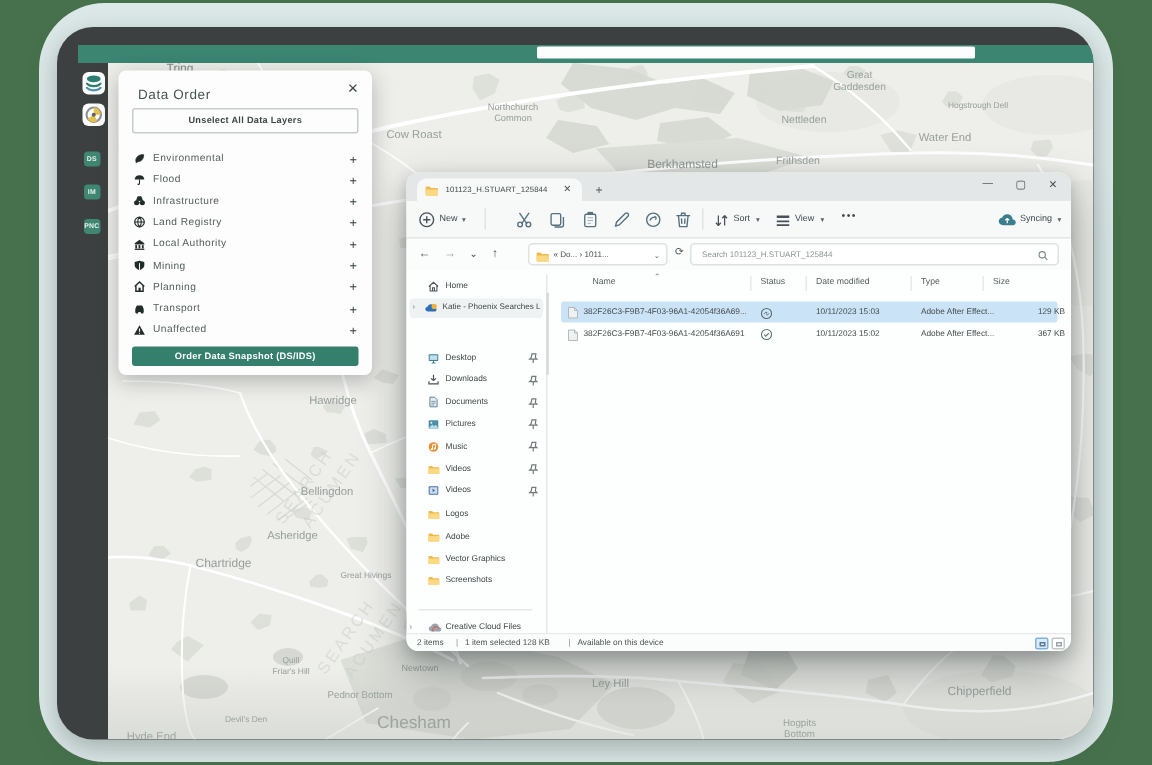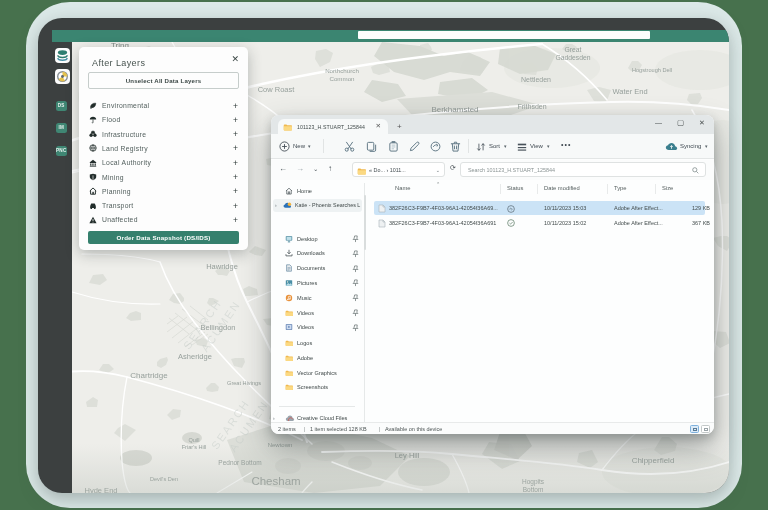--- a/index.html
+++ b/index.html
@@ -214,21 +214,21 @@
         <path d="M7.5 2.7 A4.8 4.8 0 0 1 12.3 7.5 L7.5 7.5 Z" fill="#e5c24f"></path>
         <path d="M3.4 10.3 A4.8 4.8 0 0 0 10 11.7 L7.5 7.5 Z" fill="#e5c24f"></path>
         <circle cx="7.5" cy="7.5" r="1.4" fill="#5d666a"></circle>
       </svg></div>
   <div class="sbtn" style="top:83px;">DS</div>
   <div class="sbtn" style="top:105px;">IM</div>
   <div class="sbtn" style="top:127.5px;">PNC</div>
 </div>
 
 <div class="abs panel">
-  <div class="ptitle">After Layers</div>
+  <div class="ptitle">Data Order</div>
   <div class="pclose">✕</div>
   <div class="unsel">Unselect All Data Layers</div>
   <div class="row" style="top:52px;">
     <svg class="ic" viewBox="0 0 10 10">
         <path d="M8.5 1.5 C5 1 2.5 3 2 5.5 C1.8 6.8 2.3 8 2.3 8 L3.2 7 C6.5 7.5 8.3 5 8.5 1.5 Z M2.5 8.5 L4.5 6" fill="#222d2b" stroke="#222d2b" stroke-width=".7"></path>
       </svg>
     <div class="tx">Environmental</div>
       <div class="pl">+</div>
   </div>
   <div class="row" style="top:66.3px;">

